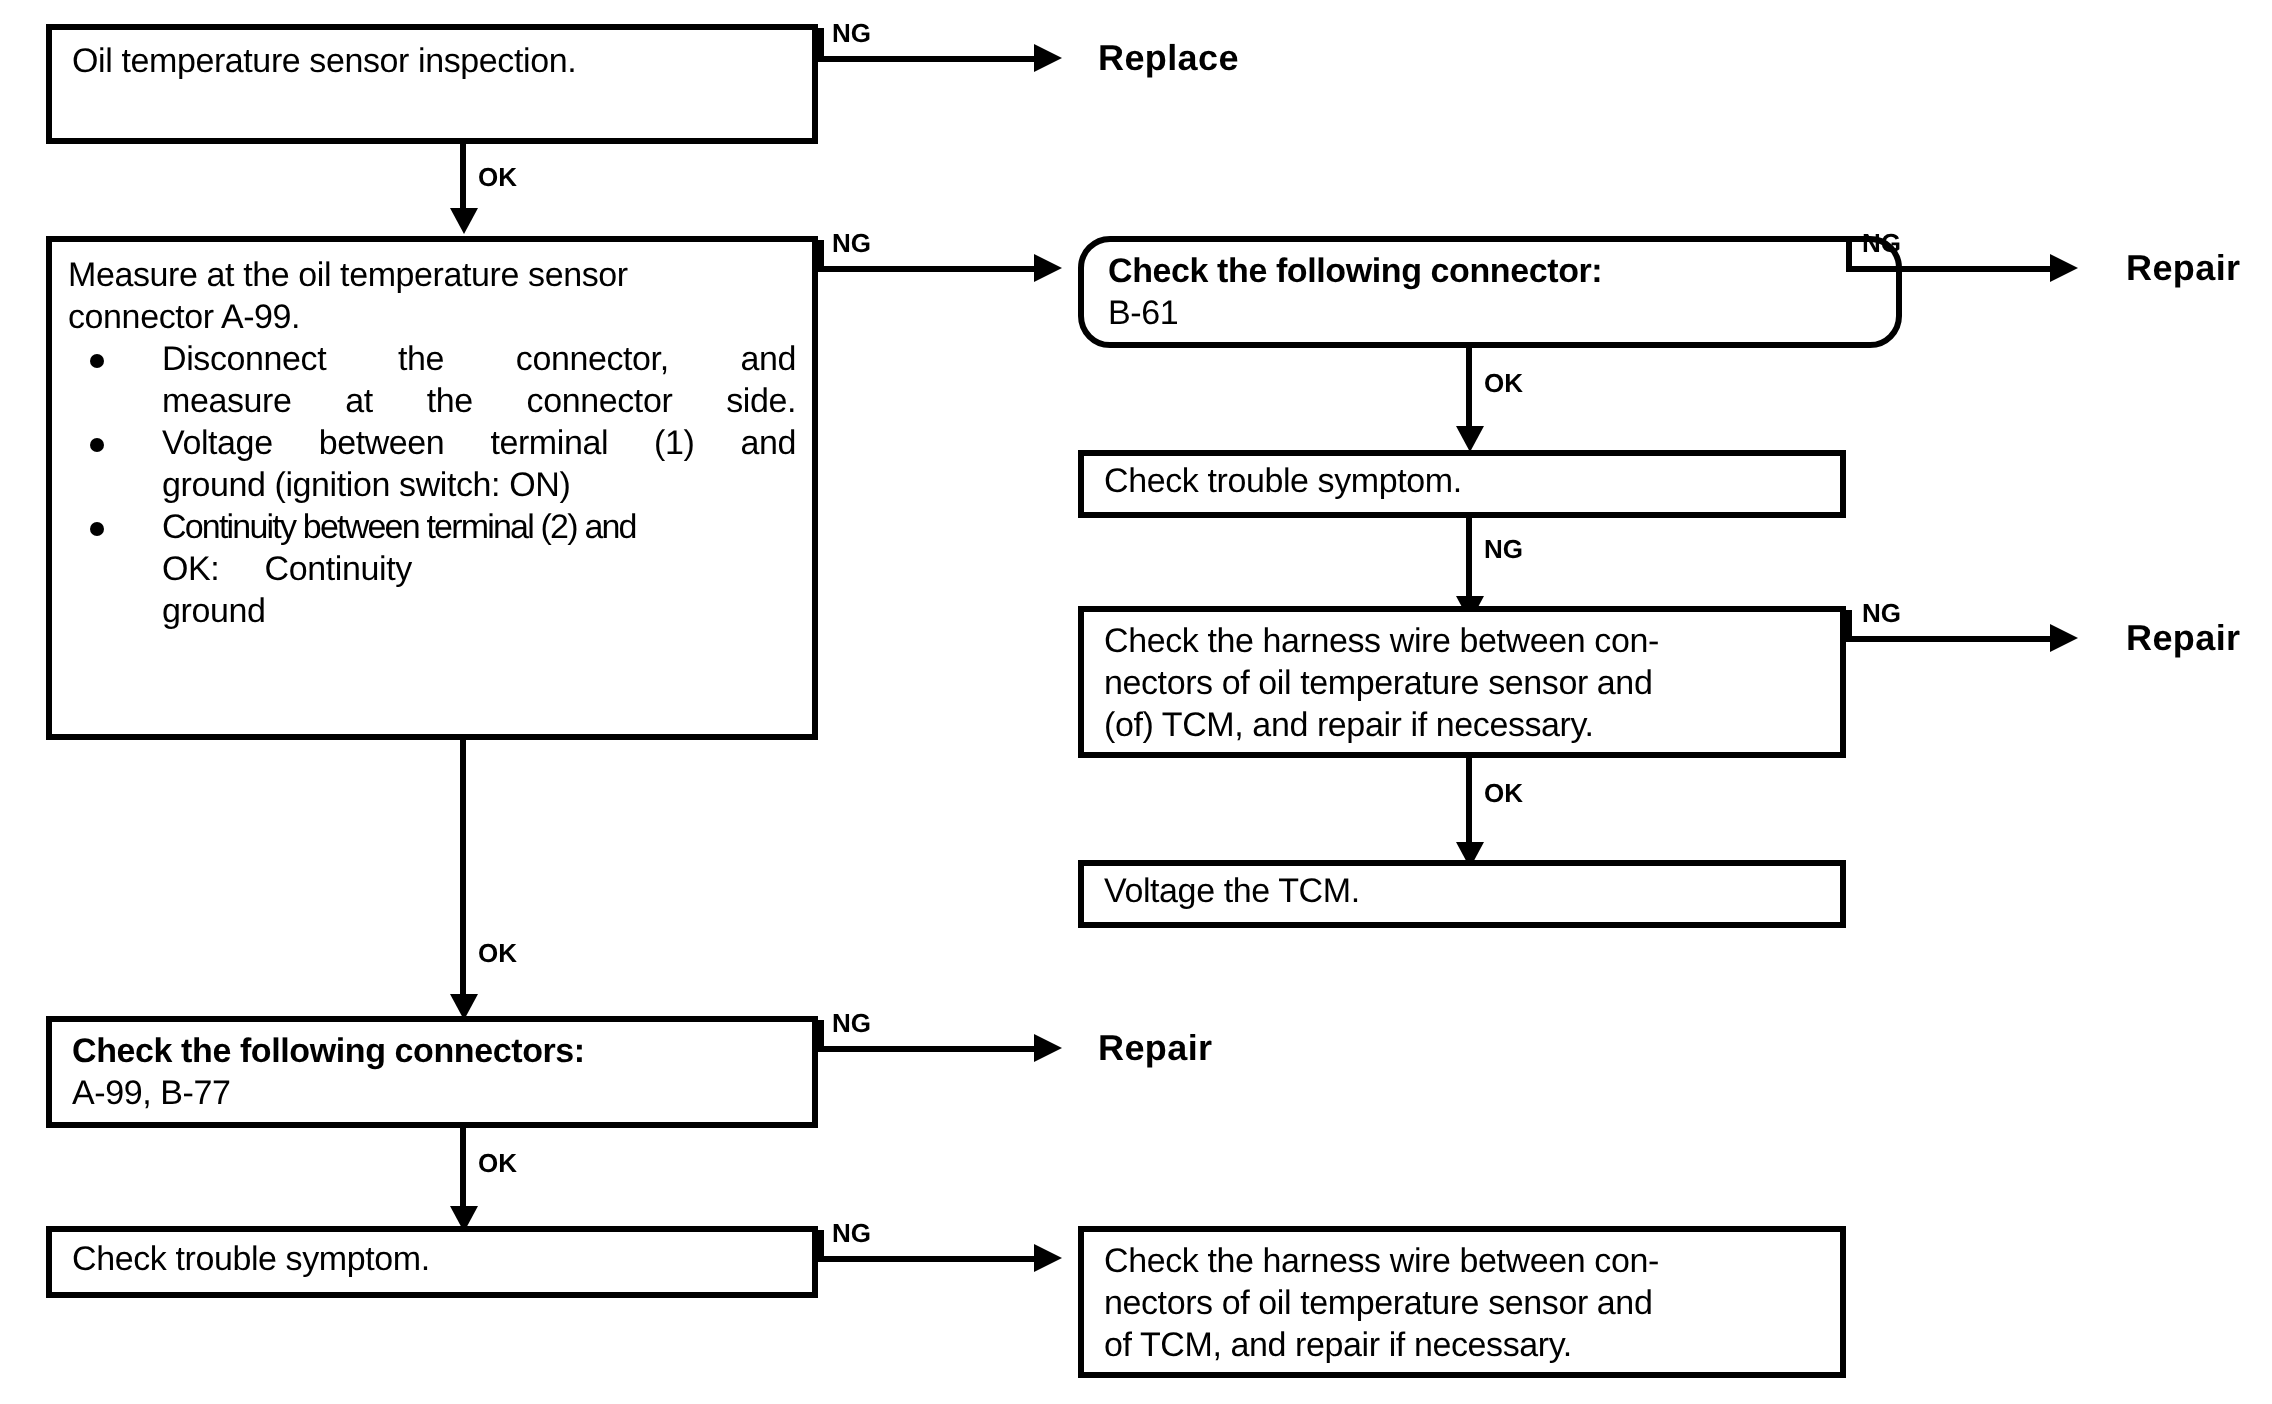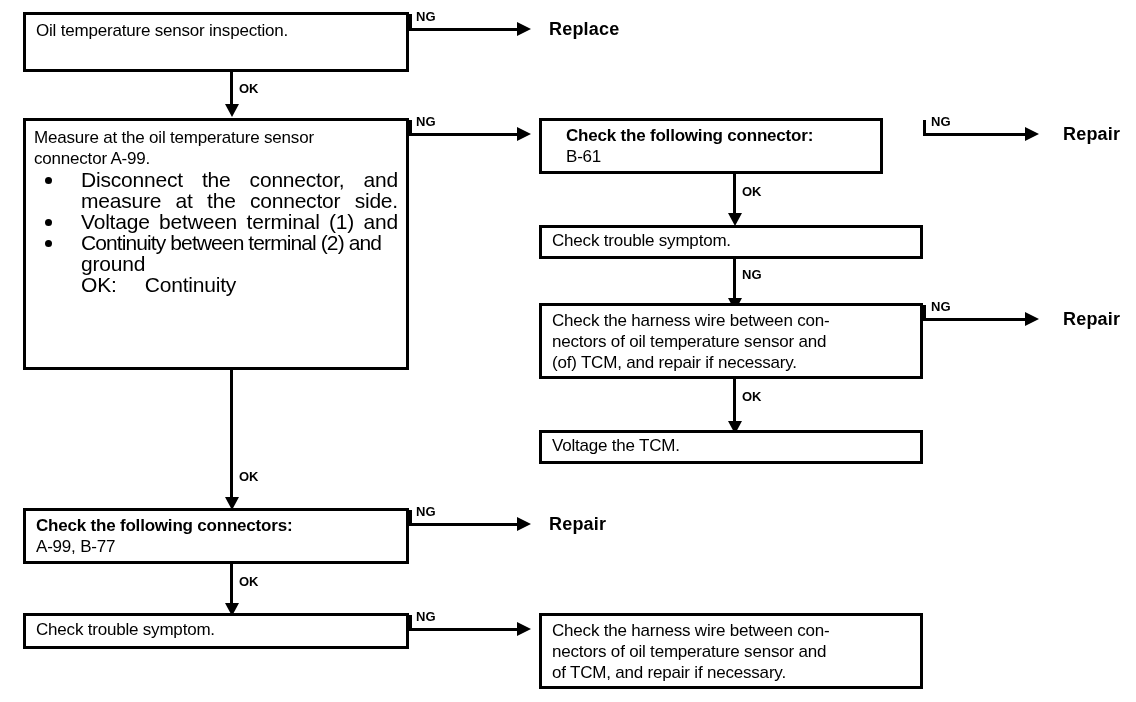--- a/index.html
+++ b/index.html
@@ -34,21 +34,21 @@
     font-weight: bold;
   }
   .bullets {
     margin: 0;
     padding: 0;
     list-style: none;
   }
   .bullets li {
     position: relative;
     padding-left: 47px;
-    font-size: 21px;
+    font-size: 17px;
     line-height: 21px;
     letter-spacing: -0.2px;
   }
   .bullets li .bullet-dot {
     position: absolute;
     left: 11px;
     top: 8px;
     width: 7px;
     height: 7px;
     background: #000;
@@ -130,26 +130,27 @@
     <div class="line">connector A-99.</div>
     <ul class="bullets">
       <li>
         <span class="bullet-dot"></span>
         <span class="b-line just">Disconnect the connector, and</span>
         <span class="b-line just">measure at the connector side.</span>
       </li>
       <li>
         <span class="bullet-dot"></span>
         <span class="b-line just">Voltage between terminal (1) and</span>
+        <span class="b-line">ground (ignition switch: ON)</span>
       </li>
       <li>
         <span class="bullet-dot"></span>
         <span class="b-line" style="letter-spacing:-0.9px;">Continuity between terminal (2) and</span>
+        <span class="b-line">OK:     Continuity</span>
         <span class="b-line">ground</span>
-        <span class="b-line">OK:     Continuity</span>
       </li>
     </ul>
   </div>
 
   <div class="vline" style="left:397px; top:120px; height:16px;"></div>
   <div class="hline" style="left:397px; top:133px; width:111px;"></div>
   <div class="arrow-right" style="left:505px; top:127px;"></div>
   <div class="edge-label" style="left:404px; top:113px;">NG</div>
 
   <div class="vline" style="left:218px; top:370px; height:130px;"></div>
@@ -173,21 +174,21 @@
 
   <div class="box" style="left:11px; top:613px; width:386px; height:36px; padding:3px 8px 3px 10px;">
     <div class="line">Check trouble symptom.</div>
   </div>
 
   <div class="vline" style="left:397px; top:615px; height:16px;"></div>
   <div class="hline" style="left:397px; top:628px; width:111px;"></div>
   <div class="arrow-right" style="left:505px; top:622px;"></div>
   <div class="edge-label" style="left:404px; top:608px;">NG</div>
 
-  <div class="box" style="left:527px; top:118px; width:344px; height:56px; padding:4px 8px 4px 24px;">
+  <div class="box" style="left:527px; top:118px; width:412px; height:56px; padding:4px 8px 4px 12px;border-radius:16px;">
     <div class="line bold">Check the following connector:</div>
     <div class="line">B-61</div>
   </div>
 
   <div class="vline" style="left:911px; top:120px; height:16px;"></div>
   <div class="hline" style="left:911px; top:133px; width:105px;"></div>
   <div class="arrow-right" style="left:1013px; top:127px;"></div>
   <div class="edge-label" style="left:919px; top:113px;">NG</div>
   <div class="term-label" style="left:1051px; top:125px;">Repair</div>
 

